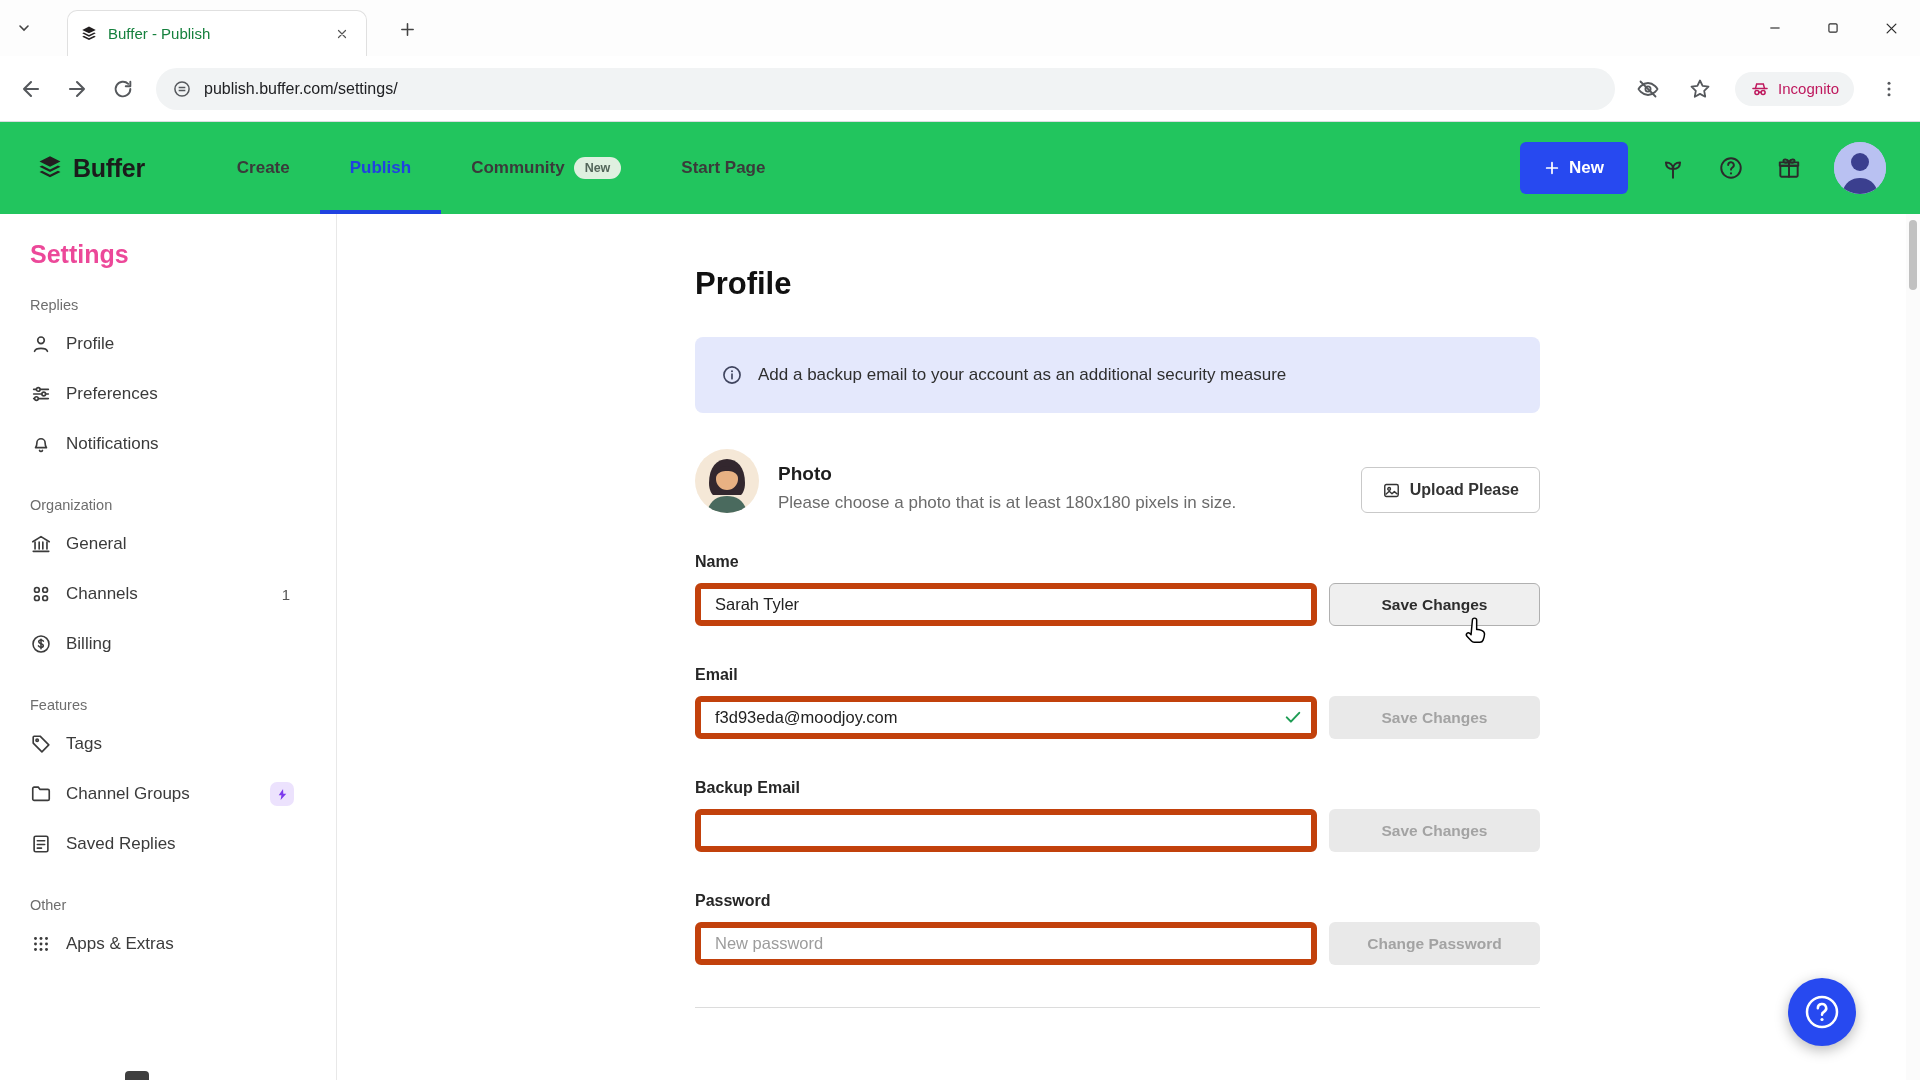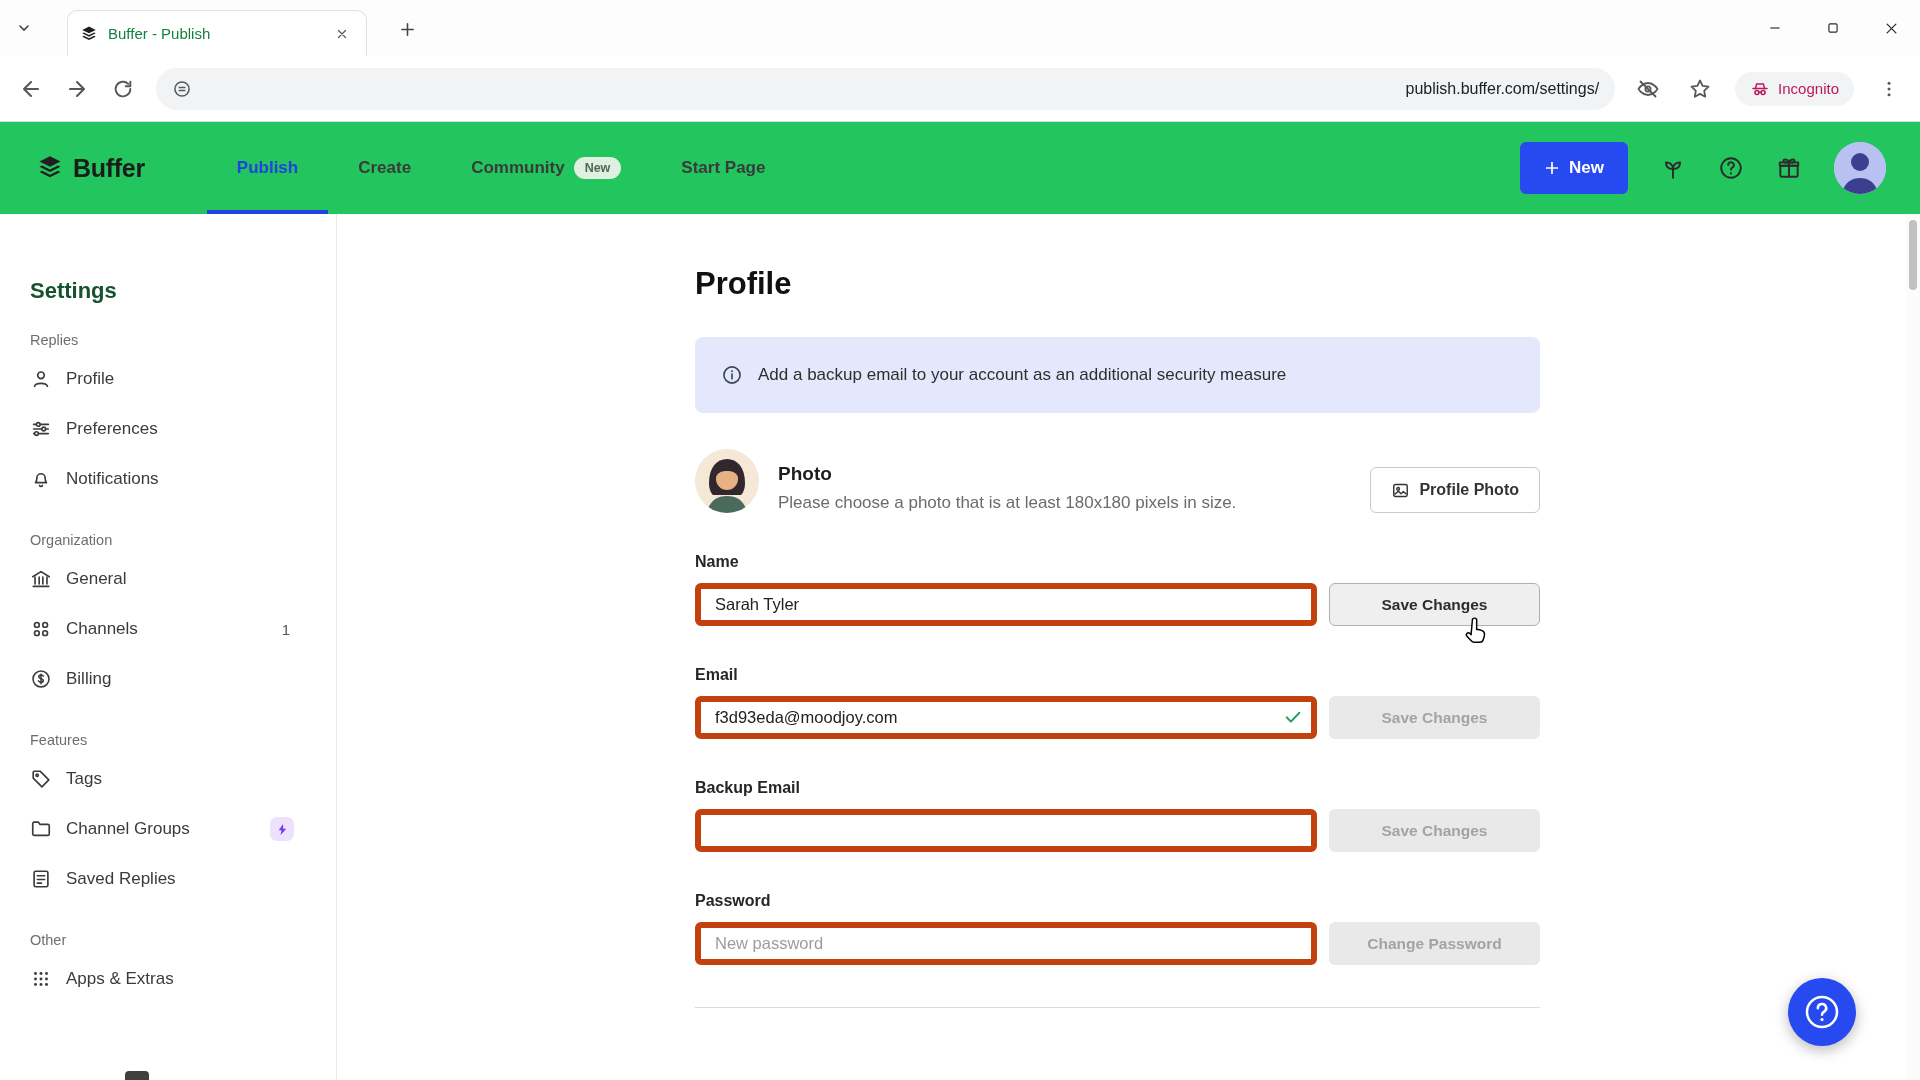--- a/index.html
+++ b/index.html
@@ -16,42 +16,42 @@
   .tab-search-btn { position:absolute; left:10px; top:14px; width:28px; height:28px; display:flex; align-items:center; justify-content:center; color:#444; cursor:pointer; }
   .tab { position:absolute; left:67px; top:10px; width:300px; height:46px; background:#fff; border:1px solid #e0e0e0; border-bottom:none; border-radius:10px 10px 0 0; display:flex; align-items:center; padding:0 12px; gap:10px; }
   .tab-title { font-size:15px; color:#15803d; flex:1; white-space:nowrap; overflow:hidden; }
   .tab-close { width:24px; height:24px; border-radius:50%; display:flex; align-items:center; justify-content:center; color:#555; }
   .new-tab-btn { position:absolute; left:392px; top:14px; width:30px; height:30px; display:flex; align-items:center; justify-content:center; color:#444; border-radius:50%; }
   .win-controls { position:absolute; right:0; top:0; height:56px; display:flex; }
   .win-btn { width:58px; height:56px; display:flex; align-items:center; justify-content:center; color:#2d2d2d; }
 
   .toolbar { height:65px; display:flex; align-items:center; padding:0 10px; gap:4px; }
   .nav-btn { width:42px; height:42px; border-radius:50%; display:flex; align-items:center; justify-content:center; color:#55585c; }
-  .omnibox { flex:1; height:42px; margin:0 8px; background:#f1f3f4; border-radius:21px; display:flex; align-items:center; padding:0 16px; gap:12px;justify-content:space-between; }
+  .omnibox { flex:1; height:42px; margin:0 8px; background:#f1f3f4; border-radius:21px; display:flex; align-items:center; padding:0 16px; gap:12px; }
   .url-text { font-size:16px; color:#202124; }
   .omni-actions { display:flex; align-items:center; gap:10px; margin-right:4px; }
   .incognito-pill { display:flex; align-items:center; gap:8px; background:#f1f3f4; border-radius:18px; padding:7px 15px; color:#be185d; font-size:15px; font-weight:500; margin:0 10px 0 6px; }
 
   
   .app-header { position:absolute; top:122px; left:0; right:0; height:92px; background:#22c55e; display:flex; align-items:center; z-index:20; }
   .brand { display:flex; align-items:center; gap:9px; margin-left:36px; }
   .brand-text { font-size:25px; font-weight:700; color:#1b1b1b; letter-spacing:-0.3px; }
   .main-nav { display:flex; height:100%; margin-left:62px; }
   .nav-item { position:relative; display:flex; align-items:center; padding:0 30px; font-size:17px; font-weight:600; color:#3a3a3a; cursor:pointer; }
   .nav-item.active { color:#2042e0; }
   .nav-item.active::after { content:""; position:absolute; left:0; right:0; bottom:0; height:4px; background:#2042e0; }
   .nav-badge { margin-left:9px; background:#dff0e0; color:#53665a; font-size:12.5px; font-weight:600; padding:4px 11px; border-radius:12px; }
   .header-right { margin-left:auto; margin-right:34px; display:flex; align-items:center; gap:32px; }
   .new-btn { height:52px; padding:0 24px; border-radius:6px; background:#2749f0; color:#fff; font-size:17px; font-weight:600; display:flex; align-items:center; gap:9px; border:none; cursor:pointer; }
   .hdr-icon { color:#2b2b2b; cursor:pointer; }
   .avatar { width:52px; height:52px; border-radius:50%; overflow:hidden; background:#b9c1f2; cursor:pointer; }
 
   
   .sidebar { position:absolute; top:214px; left:0; bottom:0; width:337px; background:#fff; border-right:1px solid #e8e8e8; padding:26px 24px 0 30px; z-index:10; }
-  .sidebar-title { font-size:22px; font-weight:700; color:#14532d;margin-top:38px; }
+  .sidebar-title { font-size:25px; font-weight:700; color:#ec4899; }
   .section-label { font-size:14.5px; color:#6e6e6e; margin-top:28px; margin-bottom:6px; }
   .side-item { display:flex; align-items:center; gap:14px; height:50px; font-size:17px; font-weight:500; color:#3b3b3b; cursor:pointer; border-radius:8px; }
   .side-item .ic { color:#3b3b3b; }
   .side-count { margin-left:auto; margin-right:22px; font-size:15px; color:#555; }
   .bolt-badge { margin-left:auto; margin-right:18px; width:24px; height:24px; border-radius:7px; background:#ece2fd; display:flex; align-items:center; justify-content:center; }
   .sidebar-cutoff { position:absolute; left:125px; bottom:0; width:24px; height:9px; background:#3f3f3f; border-radius:4px 4px 0 0; }
 
   .main { position:absolute; top:214px; left:337px; right:14px; bottom:0; background:#fff; overflow:hidden; }
   .content { width:845px; margin-left:358px; padding-top:52px; }
   .page-title { font-size:31px; font-weight:700; color:#111; }
@@ -212,25 +212,25 @@
       <svg width="28" height="28" viewBox="0 0 24 24" fill="#231f20">
           <path d="M12 2l9 4.5-9 4.5-9-4.5z"></path>
           <path d="M5.2 9.9L3 11l9 4.5L21 11l-2.2-1.1L12 13.3z"></path>
           <path d="M5.2 14.4L3 15.5 12 20l9-4.5-2.2-1.1-6.8 3.4z"></path>
         </svg>
     </span>
     <span class="brand-text">Buffer</span>
   </div>
 
   <nav class="main-nav">
+    <div class="nav-item">
+      <span>Create</span>
+    </div>
     <div class="nav-item active">
       <span>Publish</span>
-    </div>
-    <div class="nav-item">
-      <span>Create</span>
     </div>
     <div class="nav-item">
       <span>Community</span>
       <span class="nav-badge">New</span>
     </div>
     <div class="nav-item">
       <span>Start Page</span>
     </div>
   </nav>
 
@@ -426,21 +426,21 @@
         <div class="photo-desc">Please choose a photo that is at least 180x180 pixels in size.</div>
       </div>
       <button class="upload-btn">
         <span>
           <svg width="19" height="19" viewBox="0 0 24 24" fill="none" stroke="currentColor" stroke-width="1.8" stroke-linejoin="round">
               <rect x="3.5" y="4.5" width="17" height="15" rx="2"></rect>
               <circle cx="9" cy="10" r="1.7"></circle>
               <path d="M4.5 17l4.7-4 3.4 3 3-2.6 4 3.4"></path>
             </svg>
         </span>
-        <span>Profile Photo</span>
+        <span>Upload Please</span>
       </button>
     </div>
 
     <div class="field-label">Name</div>
     <div class="field-row">
       <span class="input-wrap">
         <input class="text-input" type="text" value="Sarah Tyler" style="">
       </span>
       <button class="btn btn-active">Save Changes</button>
     </div>

